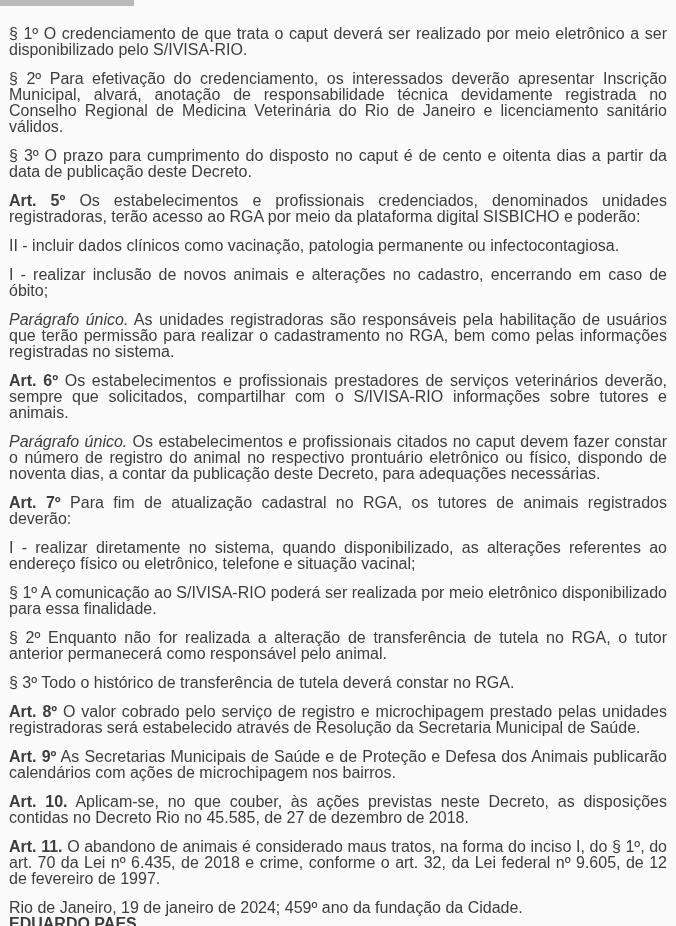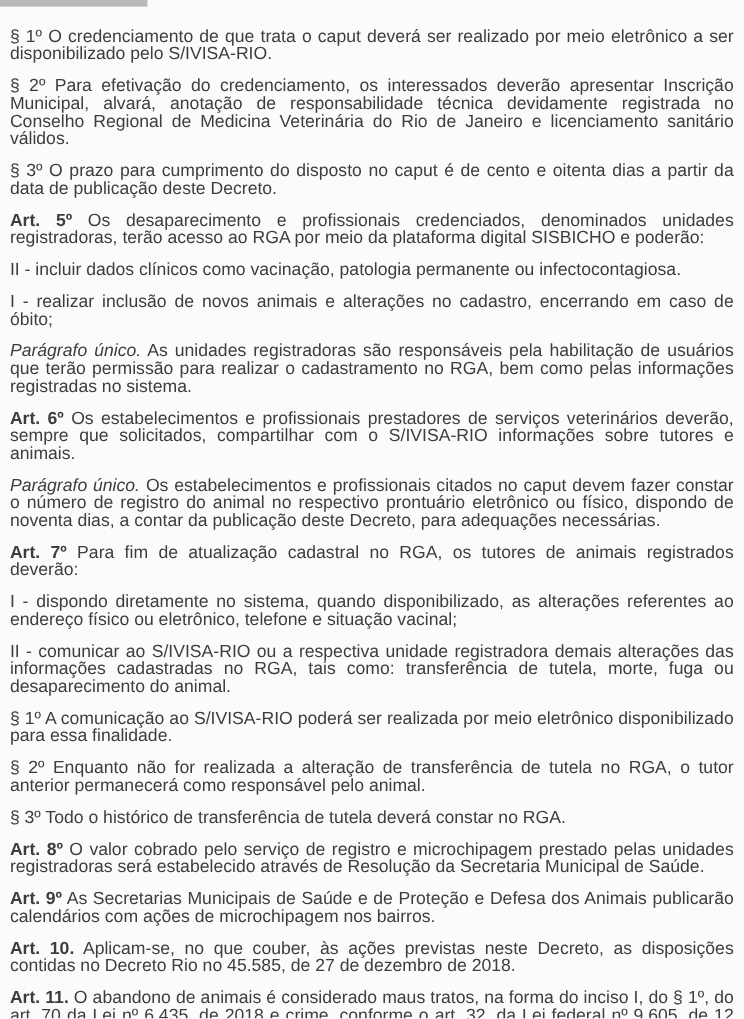--- a/index.html
+++ b/index.html
@@ -44,37 +44,36 @@
   <div class="scan-bar"></div>
 
   <div class="content">
 
     <p class="para"><span>§ 1º O credenciamento de que trata o caput deverá ser realizado por meio eletrônico a ser disponibilizado pelo S/IVISA-RIO.</span></p>
 
     <p class="para"><span>§ 2º Para efetivação do credenciamento, os interessados deverão apresentar Inscrição Municipal, alvará, anotação de responsabilidade técnica devidamente registrada no Conselho Regional de Medicina Veterinária do Rio de Janeiro e licenciamento sanitário válidos.</span></p>
 
     <p class="para"><span>§ 3º O prazo para cumprimento do disposto no caput é de cento e oitenta dias a partir da data de publicação deste Decreto.</span></p>
 
-    <p class="para"><strong class="px-bold">Art. 5º</strong><span> Os desaparecimento e profissionais credenciados, denominados unidades registradoras, terão acesso ao RGA por meio da plataforma digital SISBICHO e poderão:</span></p>
+    <p class="para"><strong class="px-bold">Art. 5º</strong><span> Os estabelecimentos e profissionais credenciados, denominados unidades registradoras, terão acesso ao RGA por meio da plataforma digital SISBICHO e poderão:</span></p>
 
     <p class="para"><span>II - incluir dados clínicos como vacinação, patologia permanente ou infectocontagiosa.</span></p>
 
     <p class="para"><span>I - realizar inclusão de novos animais e alterações no cadastro, encerrando em caso de óbito;</span></p>
 
     <p class="para"><em class="px-italic">Parágrafo único.</em><span> As unidades registradoras são responsáveis pela habilitação de usuários que terão permissão para realizar o cadastramento no RGA, bem como pelas informações registradas no sistema.</span></p>
 
     <p class="para"><strong class="px-bold">Art. 6º</strong><span> Os estabelecimentos e profissionais prestadores de serviços veterinários deverão, sempre que solicitados, compartilhar com o S/IVISA-RIO informações sobre tutores e animais.</span></p>
 
     <p class="para"><em class="px-italic">Parágrafo único.</em><span> Os estabelecimentos e profissionais citados no caput devem fazer constar o número de registro do animal no respectivo prontuário eletrônico ou físico, dispondo de noventa dias, a contar da publicação deste Decreto, para adequações necessárias.</span></p>
 
     <p class="para"><strong class="px-bold">Art. 7º</strong><span> Para fim de atualização cadastral no RGA, os tutores de animais registrados deverão:</span></p>
 
-    <p class="para"><span>I - dispondo diretamente no sistema, quando disponibilizado, as alterações referentes ao endereço físico ou eletrônico, telefone e situação vacinal;</span></p>
+    <p class="para"><span>I - realizar diretamente no sistema, quando disponibilizado, as alterações referentes ao endereço físico ou eletrônico, telefone e situação vacinal;</span></p>
 
-    <p class="para"><span>II - comunicar ao S/IVISA-RIO ou a respectiva unidade registradora demais alterações das informações cadastradas no RGA, tais como: transferência de tutela, morte, fuga ou desaparecimento do animal.</span></p>
 
     <p class="para"><span>§ 1º A comunicação ao S/IVISA-RIO poderá ser realizada por meio eletrônico disponibilizado para essa finalidade.</span></p>
 
     <p class="para"><span>§ 2º Enquanto não for realizada a alteração de transferência de tutela no RGA, o tutor anterior permanecerá como responsável pelo animal.</span></p>
 
     <p class="para"><span>§ 3º Todo o histórico de transferência de tutela deverá constar no RGA.</span></p>
 
     <p class="para"><strong class="px-bold">Art. 8º</strong><span> O valor cobrado pelo serviço de registro e microchipagem prestado pelas unidades registradoras será estabelecido através de Resolução da Secretaria Municipal de Saúde.</span></p>
 
     <p class="para"><strong class="px-bold">Art. 9º</strong><span> As Secretarias Municipais de Saúde e de Proteção e Defesa dos Animais publicarão calendários com ações de microchipagem nos bairros.</span></p>

